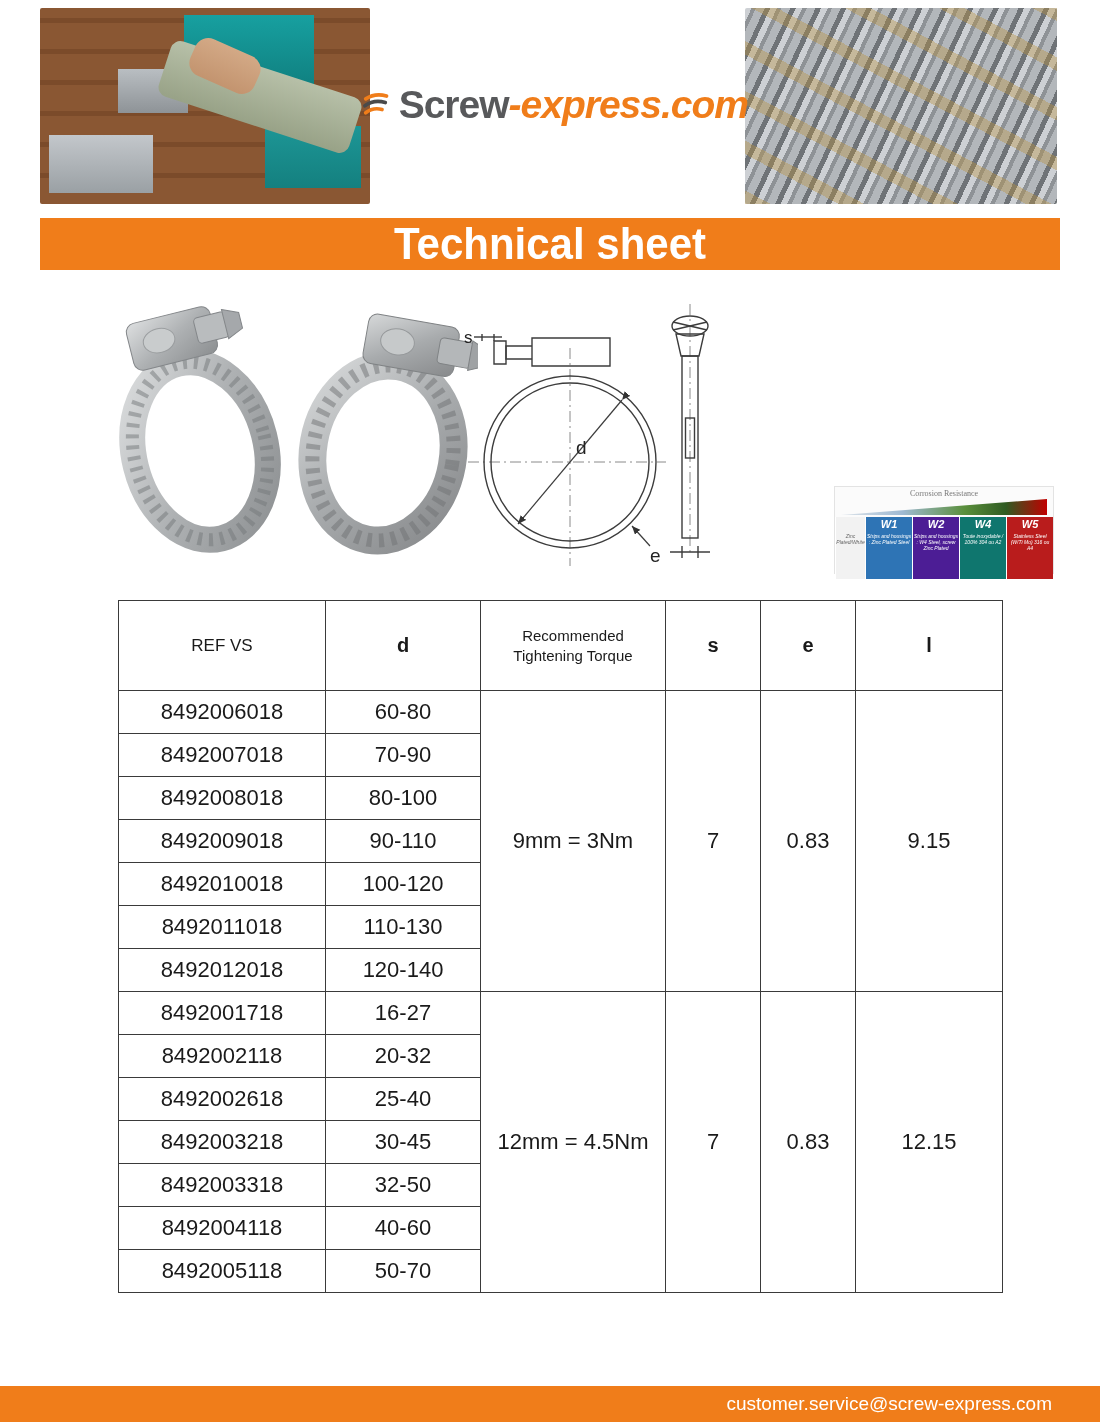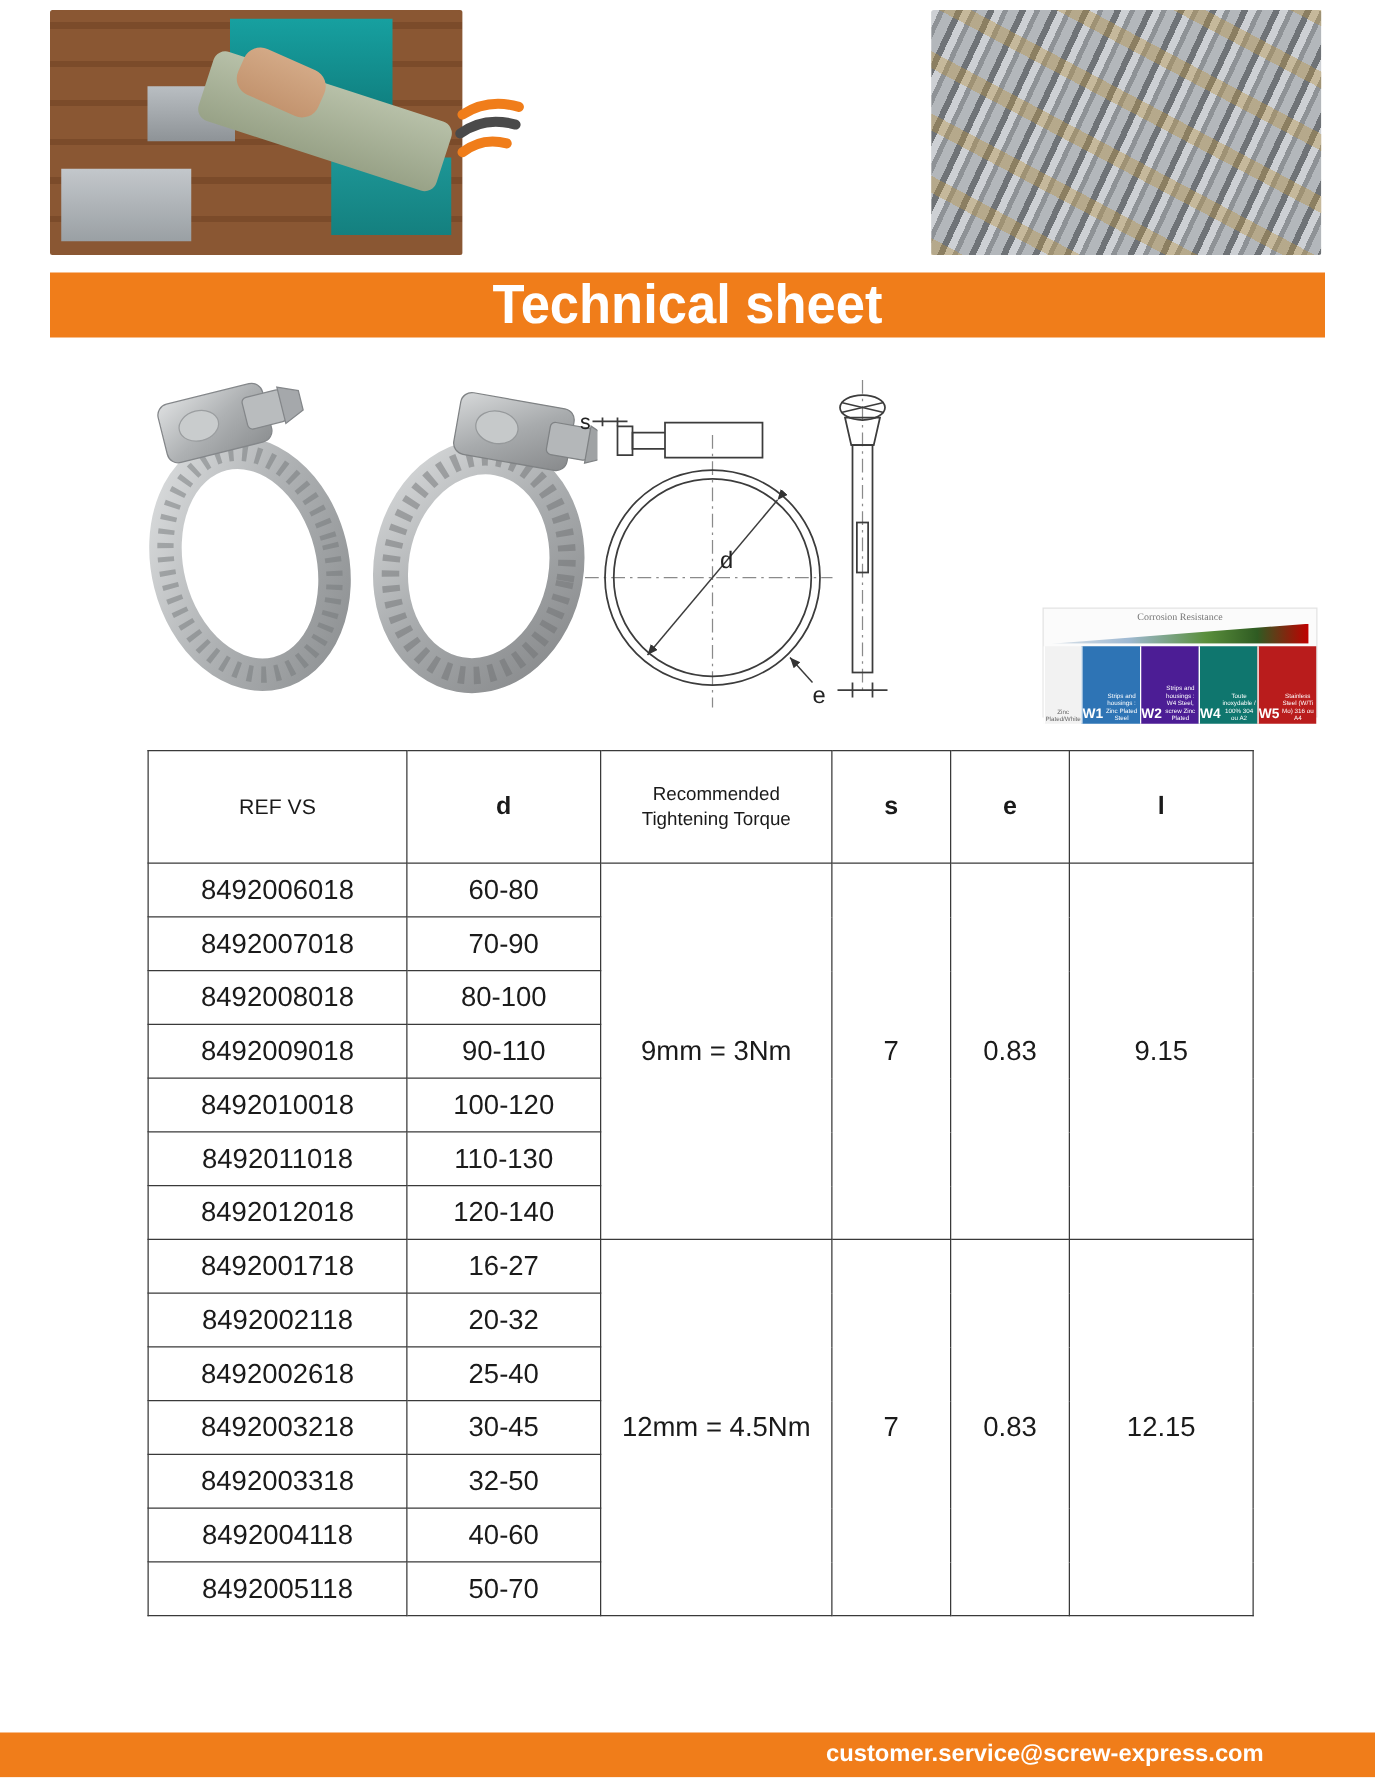--- a/index.html
+++ b/index.html
@@ -53,55 +53,56 @@
   .dimtxt { font-size:17px; fill:#222; font-family:"Liberation Sans",sans-serif; }
   .dimbig { font-size:19px; fill:#222; font-family:"Liberation Sans",sans-serif; }
 
   
   .corr { position:absolute; left:835px; top:487px; width:218px; height:86px; background:#fbfbfb; box-shadow:0 0 0 1px #e3e3e3; font-family:"Liberation Sans",sans-serif; }
   .corr-title { font-size:8px; color:#777; text-align:center; padding-top:2px;font-family:Liberation Serif, serif; }
   .corr-wedge { position:relative; height:16px; margin:1px 6px 0 6px;
     background:linear-gradient(90deg,#dde4ea 0%,#9fb9d2 30%,#5a8f3c 60%,#2f5b22 80%,#c00000 100%);
     clip-path:polygon(0 100%, 100% 0, 100% 100%); }
   .corr-cols { display:grid; grid-template-columns:30px 1fr 1fr 1fr 1fr; height:62px; margin-top:2px; }
-  .corr-col { display:flex; align-items:flex-end; border-left:1px solid #fff; overflow:hidden; }
+  .corr-col { display:flex; flex-direction:column; align-items:center; border-left:1px solid #fff; overflow:hidden;font-style:italic; }
   .corr-col0 { background:#f2f2f2; }
   .corr-label { color:#fff; font-weight:bold; font-size:11px; line-height:15px; }
   .corr-desc { color:#fff; font-size:5px; line-height:6px; text-align:center; padding:1px; }
   .corr-note { color:#666; font-size:5px; line-height:6px; text-align:center; padding-top:16px; }
 
   
   .spec { position:absolute; left:118px; top:600px; width:884px; border-collapse:collapse; table-layout:fixed; }
   .spec th, .spec td { border:1px solid #3a3a3a; text-align:center; vertical-align:middle; color:#1a1a1a; }
   .spec thead th { height:90px; font-weight:normal; font-size:17px; }
   .spec thead th.bold { font-weight:bold; font-size:20px; }
   .spec thead th.torq { font-size:15px; line-height:20px; padding:0 30px;text-align:center; }
   .spec tbody td { height:43px; font-size:22px; }
 
   
   .footer { position:absolute; left:0; bottom:0; width:1100px; height:36px; background:#f07d1a; }
-  .footer-email { color:#fff; font-weight:bold; font-size:19px; line-height:36px; text-align:right; padding-right:89px; }
+  .footer-email { color:#fff; font-weight:normal; font-size:19px; line-height:36px; text-align:right; padding-right:48px; }
 </style>
 </head>
 <body>
 
 <div class="page">
 
   <div class="photo photo-left">
     <div class="arm"></div>
     <div class="hand"></div>
   </div>
   <div class="photo photo-right"></div>
 
   <div class="logo">
     <svg width="62" height="58" viewBox="0 0 70 62">
       <path d="M9,16 Q32,1 60,9" stroke="#f07d1a" stroke-width="9" fill="none" stroke-linecap="round"></path>
       <path d="M7,33 Q29,17 57,25" stroke="#4a4a4a" stroke-width="9" fill="none" stroke-linecap="round"></path>
       <path d="M9,50 Q27,36 49,42" stroke="#f07d1a" stroke-width="9" fill="none" stroke-linecap="round"></path>
     </svg>
+    <div class="logo-text"><span class="brand-1">Screw</span><span class="brand-2">-express.com</span></div>
   </div>
 
   <div class="banner">
     <div class="banner-title">Technical sheet</div>
   </div>
 
   <svg class="visual clamp1" viewBox="0 0 195 268">
     <defs>
       <linearGradient id="met1" x1="0" y1="0" x2="1" y2="1">
         <stop offset="0" stop-color="#dddfe0"></stop>

